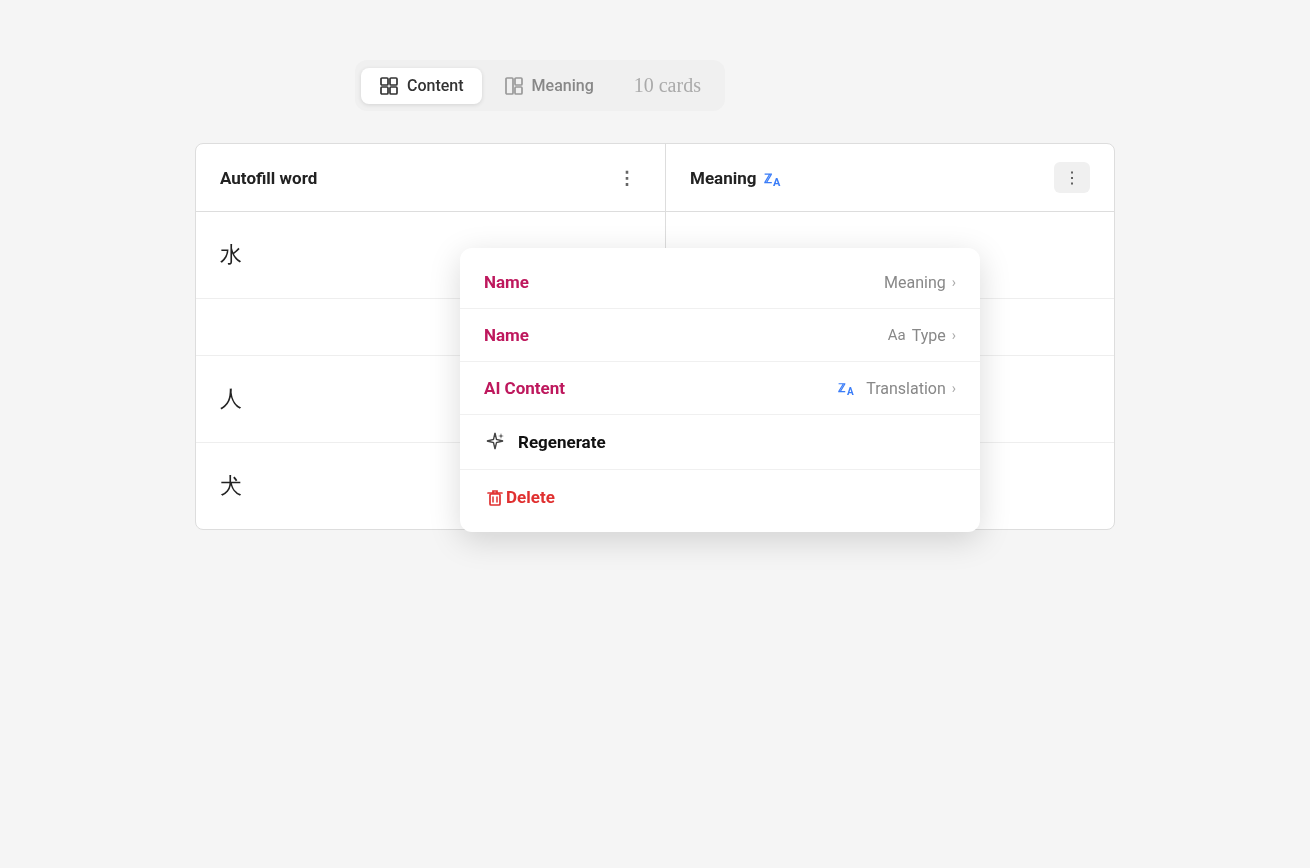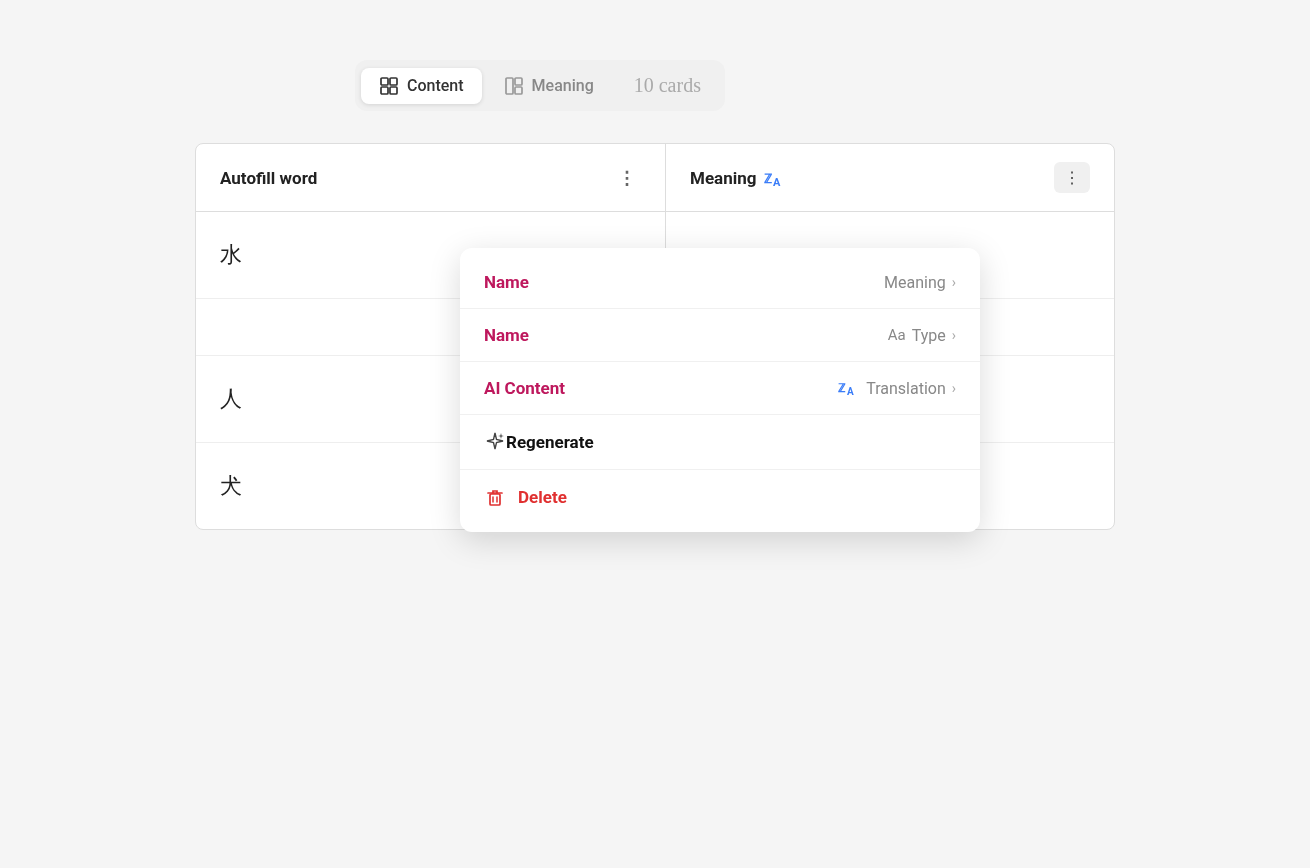--- a/index.html
+++ b/index.html
@@ -230,41 +230,41 @@
 
     .menu-item-right .text-icon {
       font-size: 15px;
       color: #888;
     }
 
     
     .menu-item-regenerate {
       display: flex;
       align-items: center;
+      gap: 12px;
       padding: 16px 24px;
       cursor: pointer;
       border-bottom: 1px solid #f0f0f0;
     }
 
     .regenerate-label {
       font-size: 17px;
       font-weight: 700;
       color: #111;
     }
 
     .sparkle-icon {
       font-size: 20px;
       color: #555;
     }
 
     
     .menu-item-delete {
       display: flex;
       align-items: center;
-      gap: 12px;
       padding: 16px 24px;
       cursor: pointer;
     }
 
     .delete-label {
       font-size: 17px;
       font-weight: 700;
       color: #e03030;
     }
 

